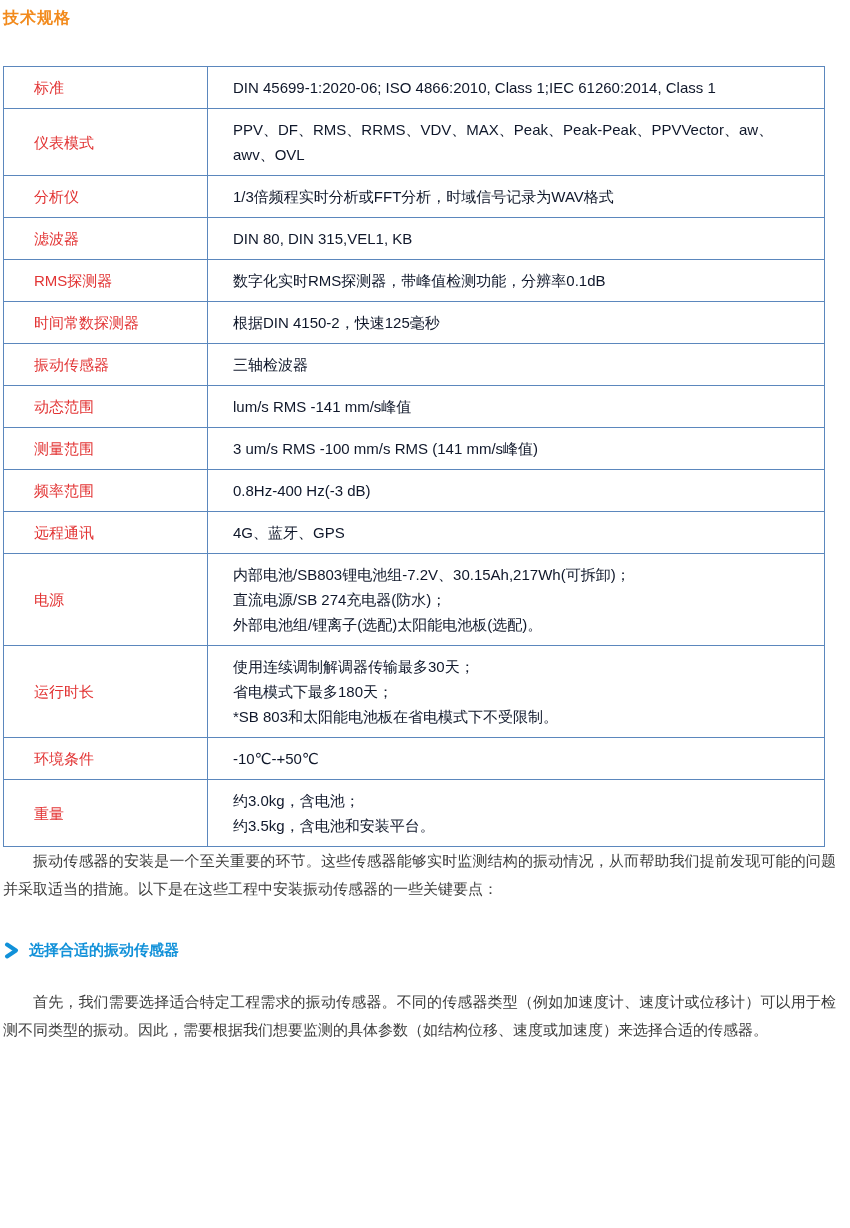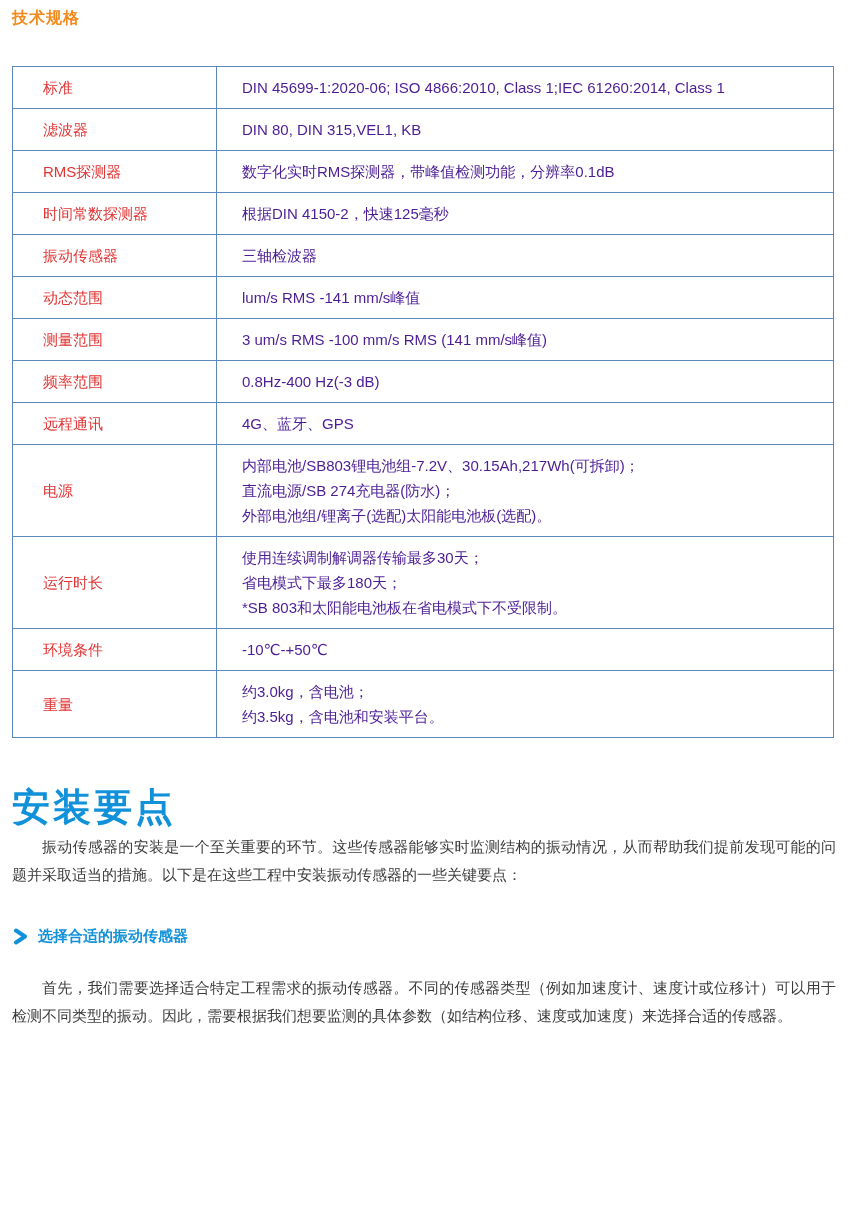--- a/index.html
+++ b/index.html
@@ -7,21 +7,21 @@
   body {
     width: 850px;
     min-height: 1228px;
     font-family: "Liberation Sans", "DejaVu Sans", sans-serif;
     color: #404040;
   }
   .page {
     width: 850px;
     min-height: 1228px;
     background: #ffffff;
-    padding: 8px 14px 20px 12px;
+    padding: 8px 14px 20px 3px;
   }
   
   .sec1-title {
     font-size: 16px;
     font-weight: bold;
     color: #F28A1C;
     letter-spacing: 1px;
   }
   
   .spec-table {
@@ -36,21 +36,21 @@
     line-height: 25px;
     vertical-align: middle;
   }
   .spec-table td.label-cell {
     width: 204px;
     padding: 8px 8px 8px 30px;
     color: #E23434;
   }
   .spec-table td.value-cell {
     padding: 8px 12px 8px 25px;
-    color: #4c1d95;
+    color: #0f172a;
     margin-top: 29px;
   }
   
   .sec2-title {
     margin-top: 44px;
     font-size: 38px;
     font-weight: bold;
     color: #1191D9;
     letter-spacing: 3px;
   }
@@ -84,20 +84,32 @@
 
   <table class="spec-table">
     <tbody id="spec-tbody">
         <tr>
           <td class="label-cell">标准</td>
           <td class="value-cell">
             <div>DIN 45699-1:2020-06; ISO 4866:2010, Class 1;IEC 61260:2014, Class 1</div>
           </td>
         </tr>
         <tr>
+          <td class="label-cell">仪表模式</td>
+          <td class="value-cell">
+            <div>PPV、DF、RMS、RRMS、VDV、MAX、Peak、Peak-Peak、PPVVector、aw、awv、OVL</div>
+          </td>
+        </tr>
+        <tr>
+          <td class="label-cell">分析仪</td>
+          <td class="value-cell">
+            <div>1/3倍频程实时分析或FFT分析，时域信号记录为WAV格式</div>
+          </td>
+        </tr>
+        <tr>
           <td class="label-cell">滤波器</td>
           <td class="value-cell">
             <div>DIN 80, DIN 315,VEL1, KB</div>
           </td>
         </tr>
         <tr>
           <td class="label-cell">RMS探测器</td>
           <td class="value-cell">
             <div>数字化实时RMS探测器，带峰值检测功能，分辨率0.1dB</div>
           </td>
@@ -163,21 +175,20 @@
         <tr>
           <td class="label-cell">重量</td>
           <td class="value-cell">
             <div>约3.0kg，含电池；</div>
             <div>约3.5kg，含电池和安装平台。</div>
           </td>
         </tr>
       </tbody>
   </table>
 
-  <h2 class="sec2-title">安装要点</h2>
 
   <p class="body-text">振动传感器的安装是一个至关重要的环节。这些传感器能够实时监测结构的振动情况，从而帮助我们提前发现可能的问题并采取适当的措施。以下是在这些工程中安装振动传感器的一些关键要点：</p>
 
   <div id="subsections">
       <div class="subsection">
         <div class="sub-heading">
           <span class="chevron-icon">
             <svg width="17" height="17" viewBox="0 0 17 17">
               <polyline points="4,2.5 13,8.5 4,14.5" fill="none" stroke="#1191D9" stroke-width="4" stroke-linecap="round" stroke-linejoin="round"></polyline>
             </svg>

